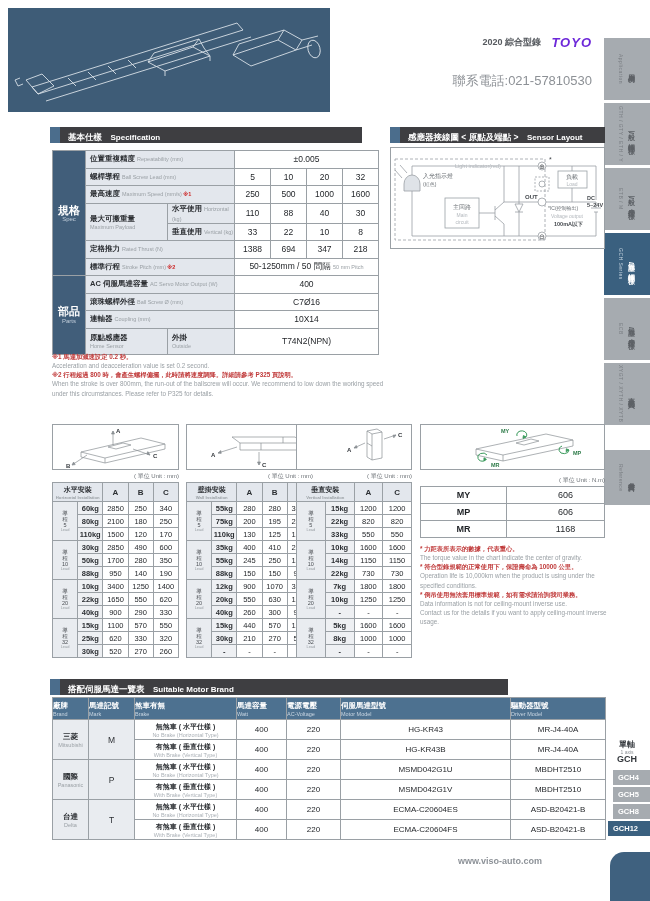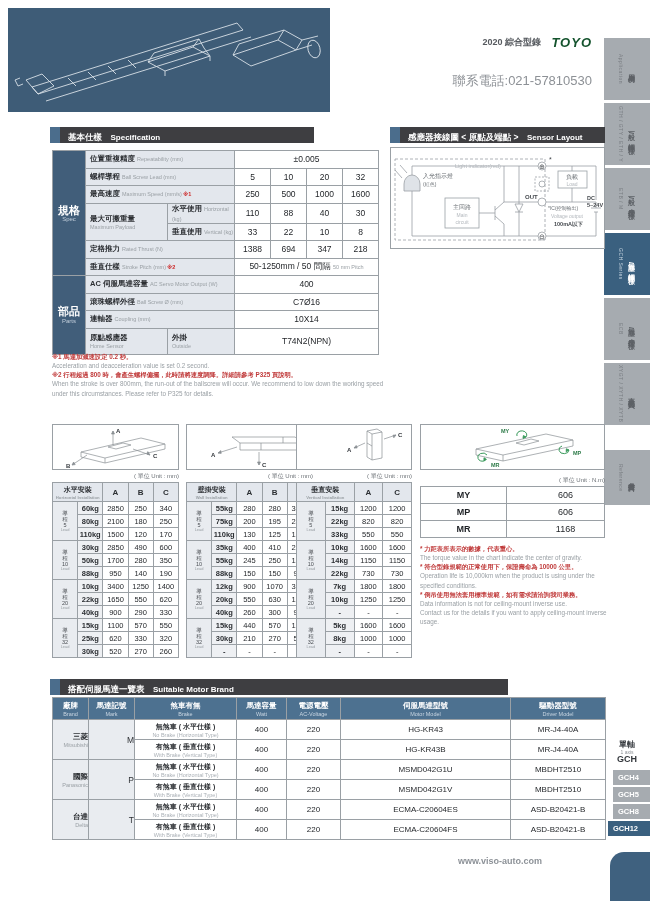--- a/index.html
+++ b/index.html
@@ -5,21 +5,21 @@
   html,body{margin:0;padding:0;}
   body{font-family:"Liberation Sans","DejaVu Sans",sans-serif;background:#fff;}
   .page{position:relative;width:650px;height:901px;background:#fff;overflow:hidden;}
 
   
   .hero{position:absolute;left:8px;top:8px;width:322px;height:104px;background:#3e5c77;}
 
   
   .catalog-line{position:absolute;left:420px;top:33px;width:172px;text-align:right;white-space:nowrap;}
   .catalog-text{font-size:9px;font-weight:700;color:#55595e;vertical-align:middle;}
-  .logo-text{font-size:13px;font-weight:900;font-style:italic;color:#14532d;letter-spacing:1px;margin-left:6px;vertical-align:middle;}
+  .logo-text{font-size:13px;font-weight:900;font-style:italic;color:#6d28d9;letter-spacing:1px;margin-left:6px;vertical-align:middle;}
   .phone{position:absolute;left:420px;top:72px;width:172px;text-align:right;font-size:13px;color:#8d9196;}
 
   
   .side-tab{position:absolute;left:604px;width:46px;height:62px;background:#a6abb0;display:flex;flex-direction:row-reverse;align-items:center;justify-content:center;gap:2px;}
   .side-tab .zh{writing-mode:vertical-rl;text-orientation:mixed;font-size:7px;font-weight:700;color:#5d6166;letter-spacing:1px;}
   .side-tab .en{writing-mode:vertical-rl;text-orientation:mixed;font-size:5px;color:#7a7e83;letter-spacing:0.5px;}
   .side-tab.active{background:#3a607f;}
   .side-tab.active .zh{color:#fff;}
   .side-tab.active .en{color:#c6d4e0;}
   .axis-label{position:absolute;left:606px;top:741px;width:42px;text-align:center;line-height:1.1;}
@@ -81,24 +81,24 @@
   .mo-unit{position:absolute;left:420px;top:474px;width:185px;}
   .mo-table{position:absolute;left:420px;top:486px;width:185px;table-layout:fixed;}
   .mo-table tr{height:17px;}
   .m-lbl{width:85px;font-weight:700;font-size:9px;text-align:center;background:#fff;color:#1e2125;vertical-align:middle;}
   .m-val{text-align:center;font-size:9px;color:#1e2125;vertical-align:middle;padding-left:20px;}
 
   
   .motor-table{position:absolute;left:52px;top:697px;width:553px;table-layout:fixed;}
   .motor-table thead tr{height:22px;}
   .motor-table tbody tr{height:20px;}
-  .motor-table th{background:#4d7190;color:#fff;vertical-align:middle;text-align:center;}
+  .motor-table th{background:#4d7190;color:#fff;vertical-align:middle;text-align:left;}
   .mh-zh{font-size:7.5px;font-weight:700;}
   .mh-en{font-size:5.5px;color:#c9d6e2;font-weight:400;}
-  .brand,.mark{background:#e9ecf0;text-align:right;vertical-align:middle;}
+  .brand,.mark{background:#e9ecf0;text-align:center;vertical-align:middle;}
   .b-zh{font-size:7.5px;font-weight:700;color:#2c2f33;}
   .b-en{font-size:5.5px;color:#9aa0a5;}
   .mark{font-size:8.5px;color:#2c2f33;}
   .brake{text-align:center;vertical-align:middle;background:#fff;}
   .bk-zh{font-size:7px;font-weight:700;color:#2c2f33;}
   .bk-en{font-size:5.5px;color:#aab0b6;}
   .num,.model{background:#fff;text-align:center;vertical-align:middle;font-size:8px;color:#1e2125;}
 
   .website{position:absolute;left:430px;top:856px;width:140px;text-align:center;font-size:9px;font-weight:700;color:#8d9298;}
 
@@ -171,21 +171,21 @@
     <div class="axis-zh">單軸</div>
     <div class="axis-en">1 axis</div>
     <div class="axis-code">GCH</div>
   </div>
   <div class="model-tab" style="top:770px;">GCH4</div>
   <div class="model-tab" style="top:787px;">GCH5</div>
   <div class="model-tab" style="top:804px;">GCH8</div>
   <div class="model-tab active" style="top:821px;">GCH12</div>
   <div class="corner"></div>
 
-  <div class="sec-bar" style="left:50px;top:127px;width:264px;">
+  <div class="sec-bar" style="left:50px;top:127px;width:312px;">
     <span class="sec-accent"></span>
     <span class="sec-zh">基本仕樣</span>
     <span class="sec-en">Specification</span>
   </div>
 
   <table class="spec-table">
     <colgroup>
         <col style="width:33px">
         <col style="width:82px">
         <col style="width:67px">
@@ -233,21 +233,21 @@
       <td class="val">8</td>
     </tr>
     <tr>
       <td class="lbl" colspan="2"><span>定格推力</span><span class="en">Rated Thrust (N)</span></td>
       <td class="val">1388</td>
       <td class="val">694</td>
       <td class="val">347</td>
       <td class="val">218</td>
     </tr>
     <tr>
-      <td class="lbl" colspan="2"><span>垂直仕樣</span><span class="en">Stroke Pitch (mm)</span><span class="red-mark">※2</span></td>
+      <td class="lbl" colspan="2"><span>標準行程</span><span class="en">Stroke Pitch (mm)</span><span class="red-mark">※2</span></td>
       <td class="val" colspan="4"><span>50-1250mm / 50 間隔</span> <span class="val-sub">50 mm Pitch</span></td>
     </tr>
     <tr>
       <td class="grp" rowspan="4">
         <div class="grp-zh">部品</div>
         <div class="grp-en">Parts</div>
       </td>
       <td class="lbl" colspan="2"><span>AC 伺服馬達容量</span><span class="en">AC Servo Motor Output (W)</span></td>
       <td class="val" colspan="4">400</td>
     </tr>

